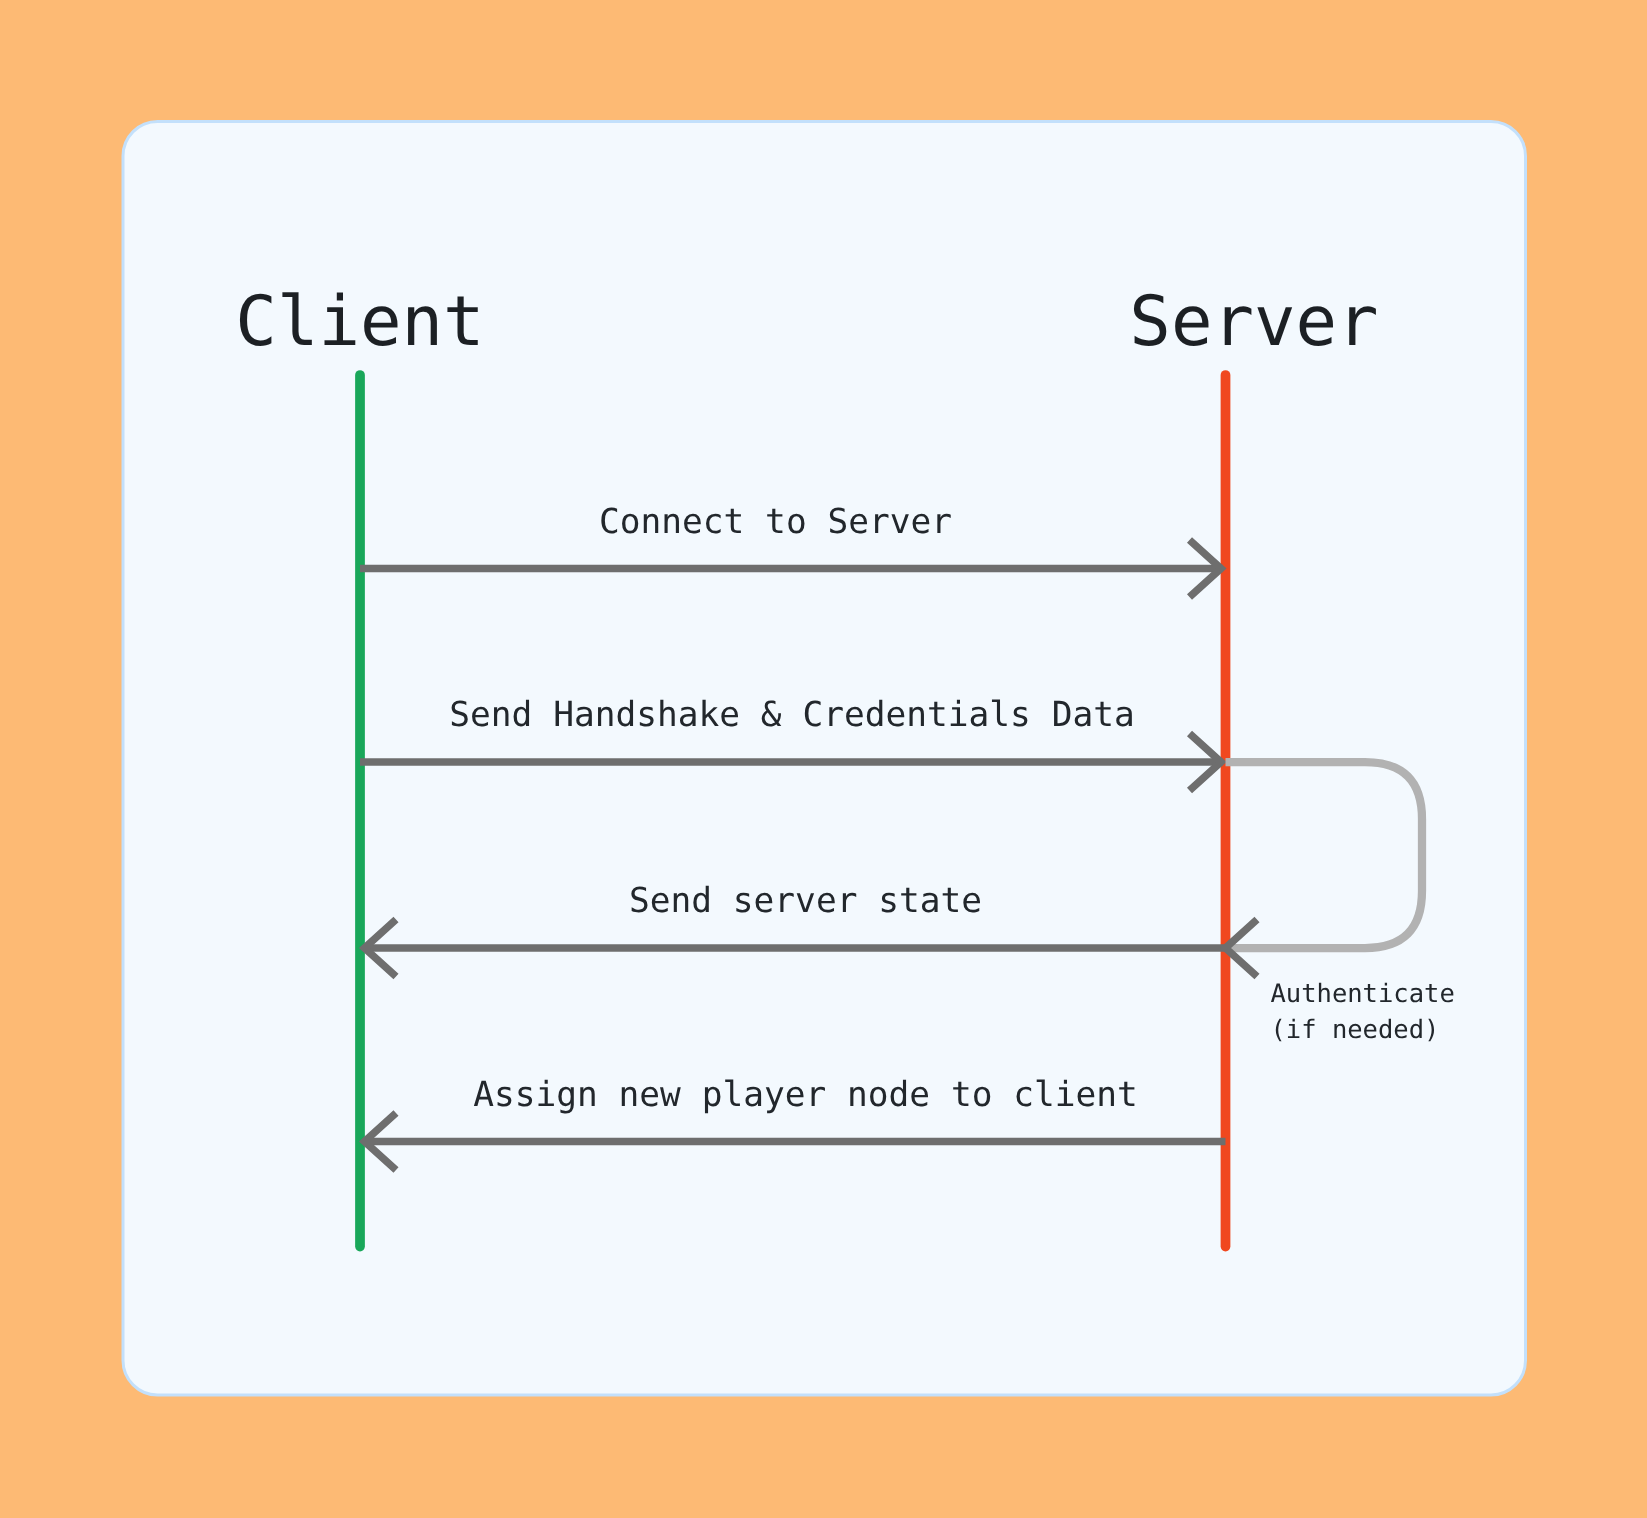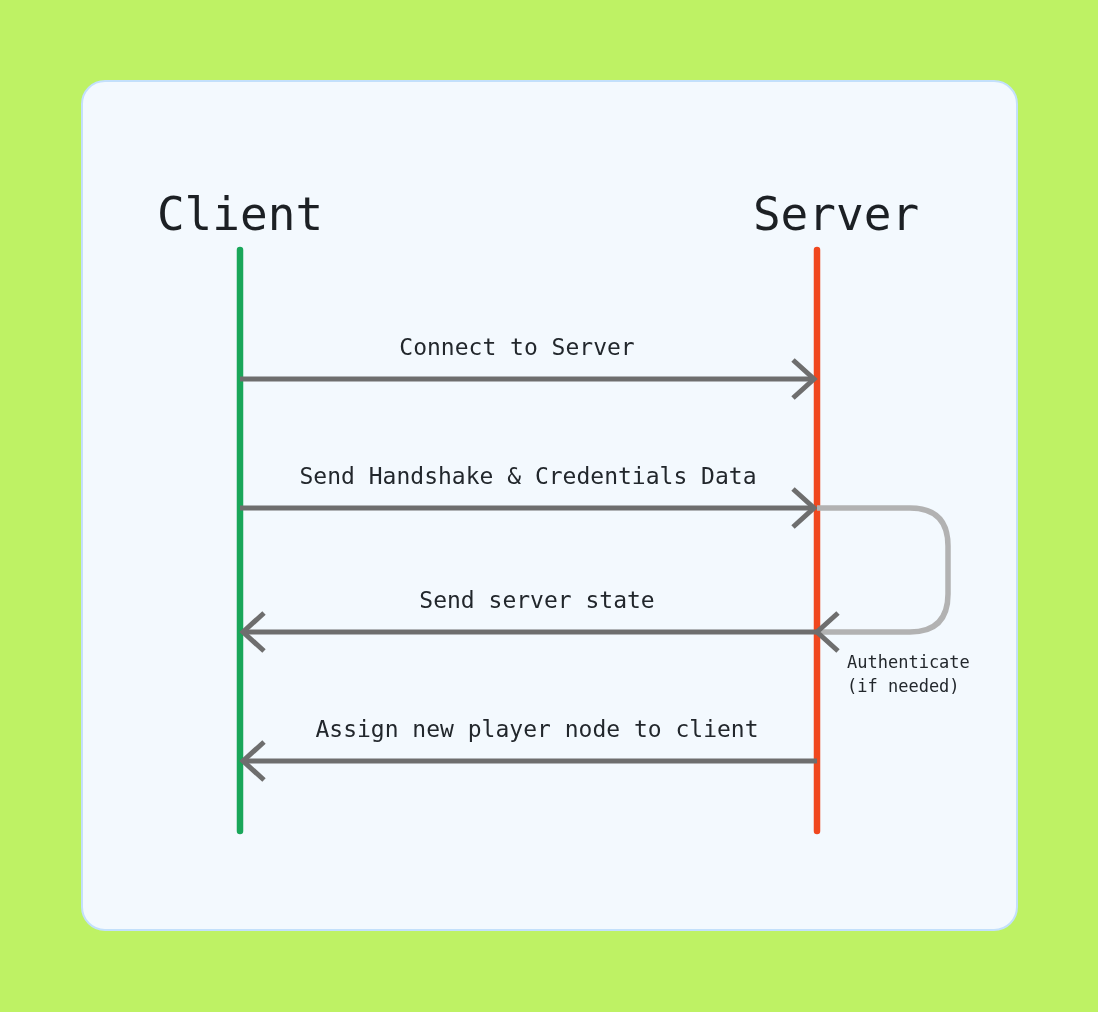--- a/index.html
+++ b/index.html
@@ -9,21 +9,21 @@
     height: 1012px;
     background: #000000;
     font-family: "DejaVu Sans Mono", "Liberation Mono", monospace;
     overflow: hidden;
   }
 
   #stage {
     position: relative;
     width: 1098px;
     height: 1012px;
-    background: #bef264;
+    background: #fdba74;
     padding-left: 28px;
   }
 
   
   #diagram-card {
     position: absolute;
     left: 81px;
     top: 80px;
     width: 937px;
     height: 851px;

